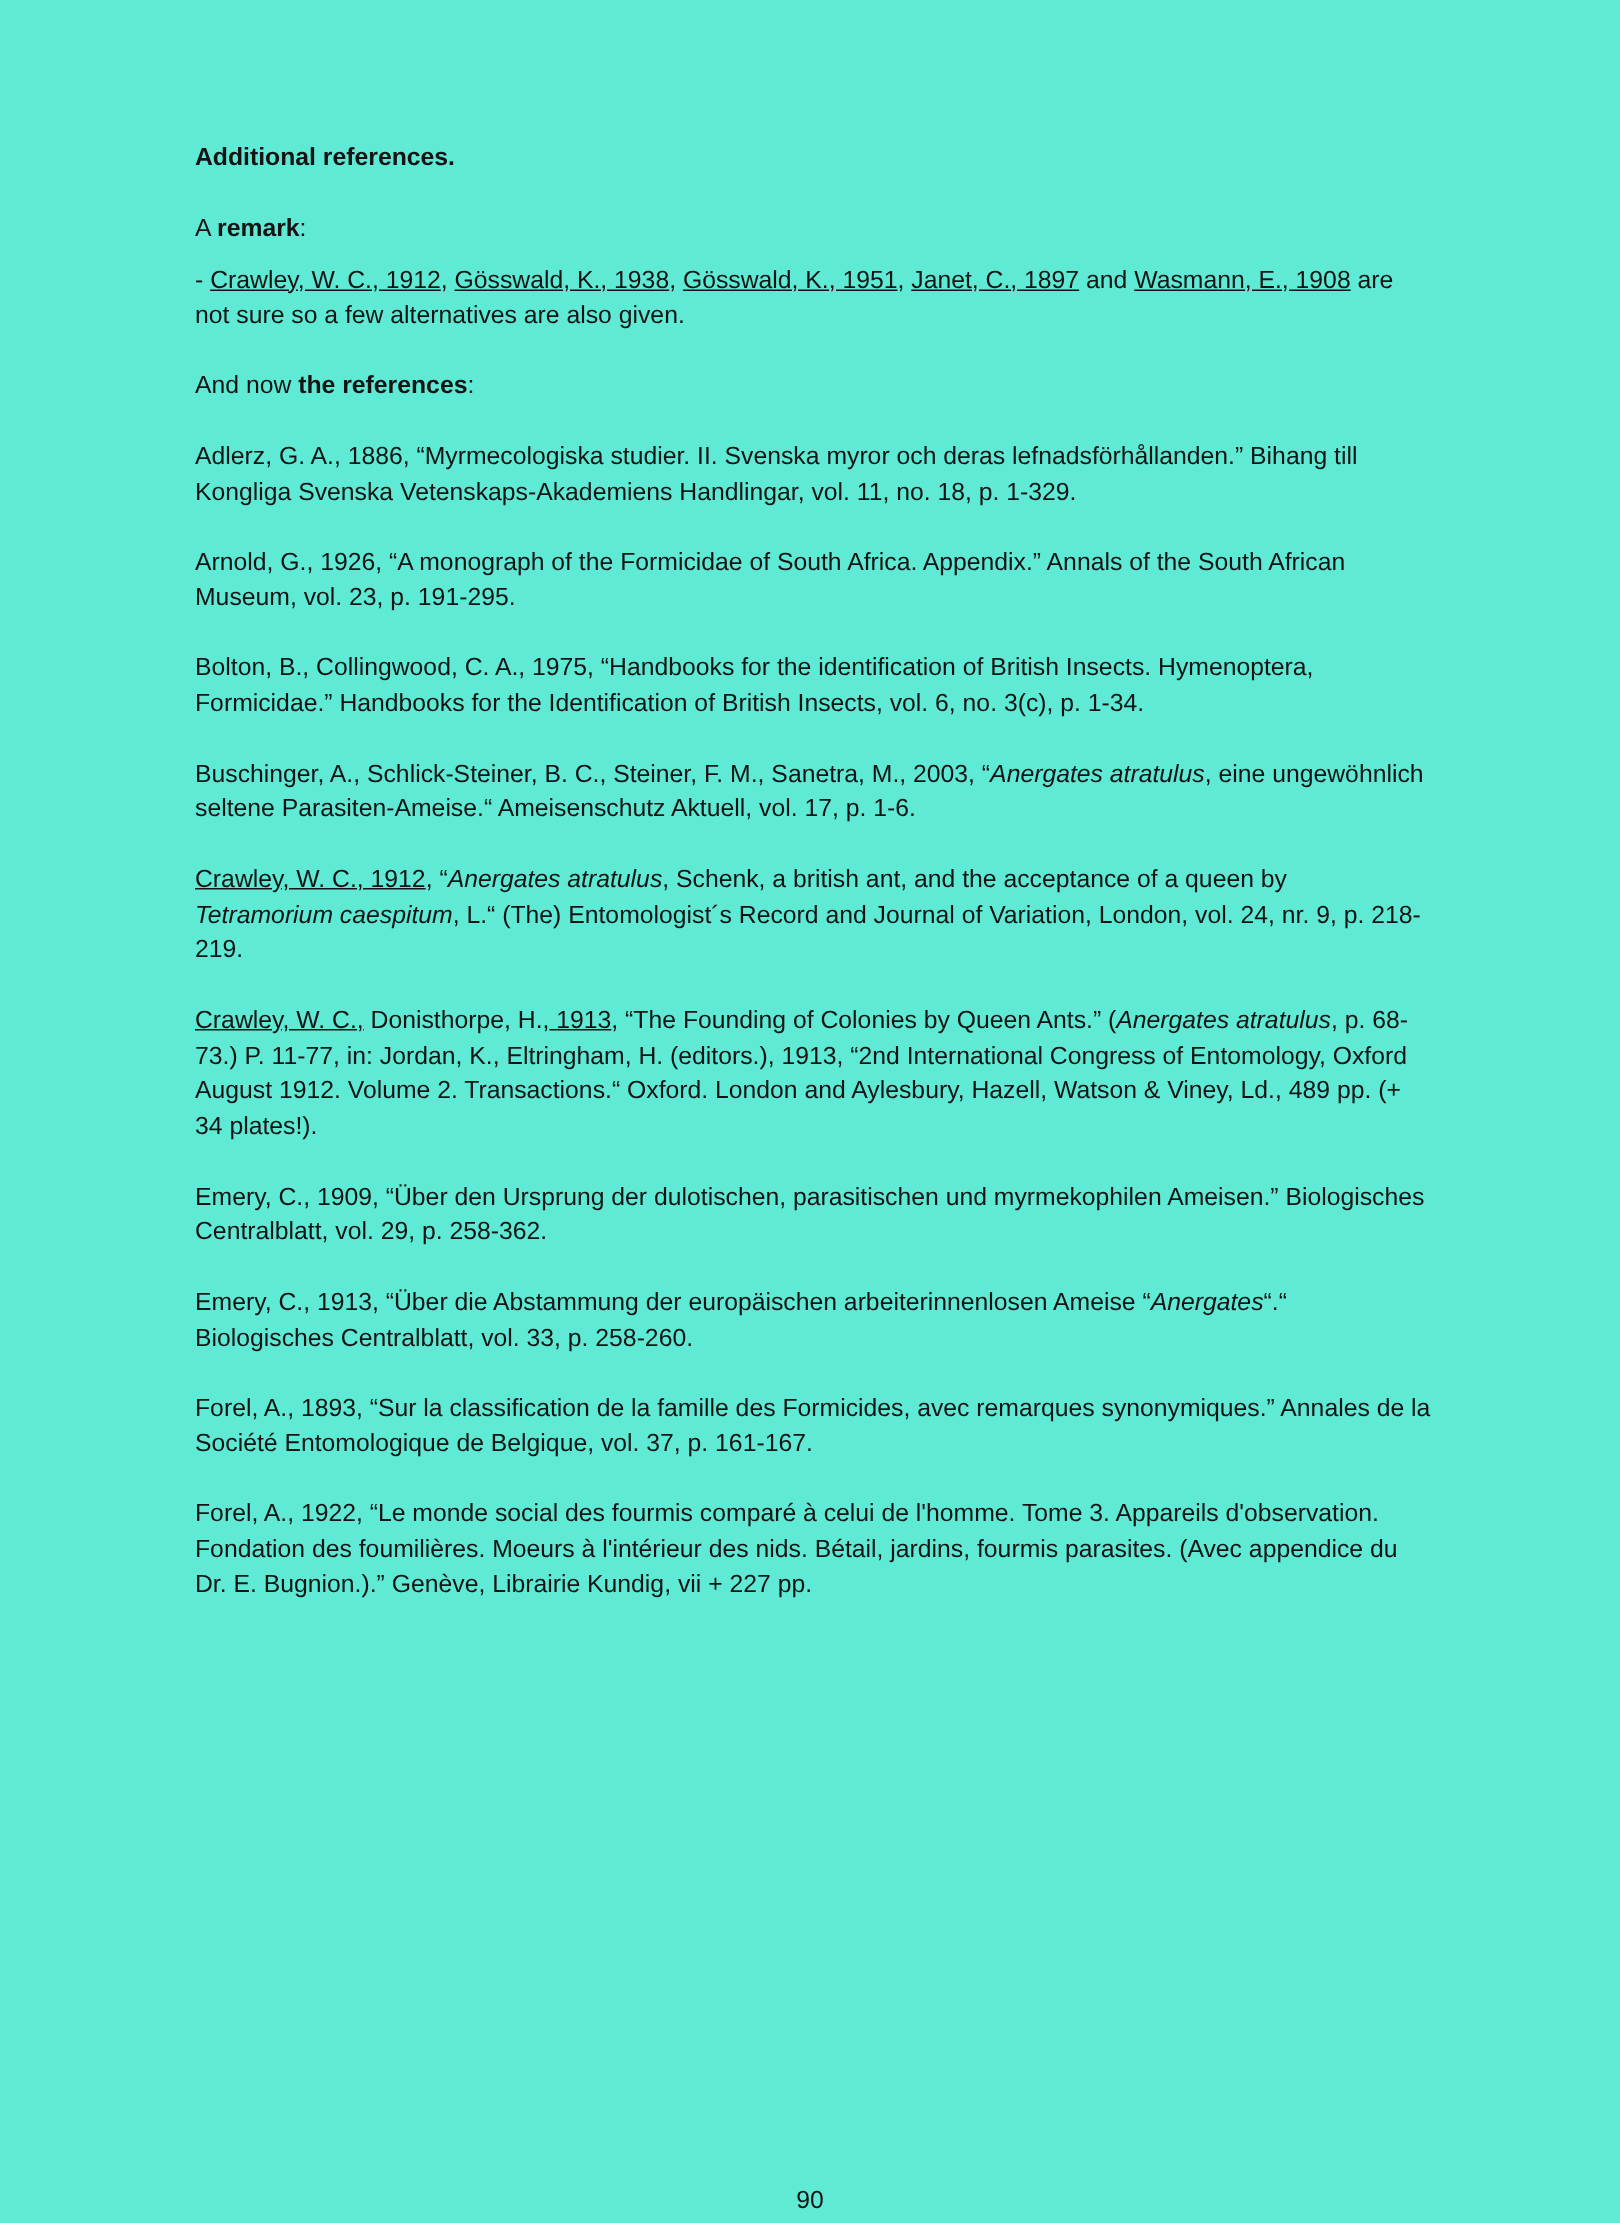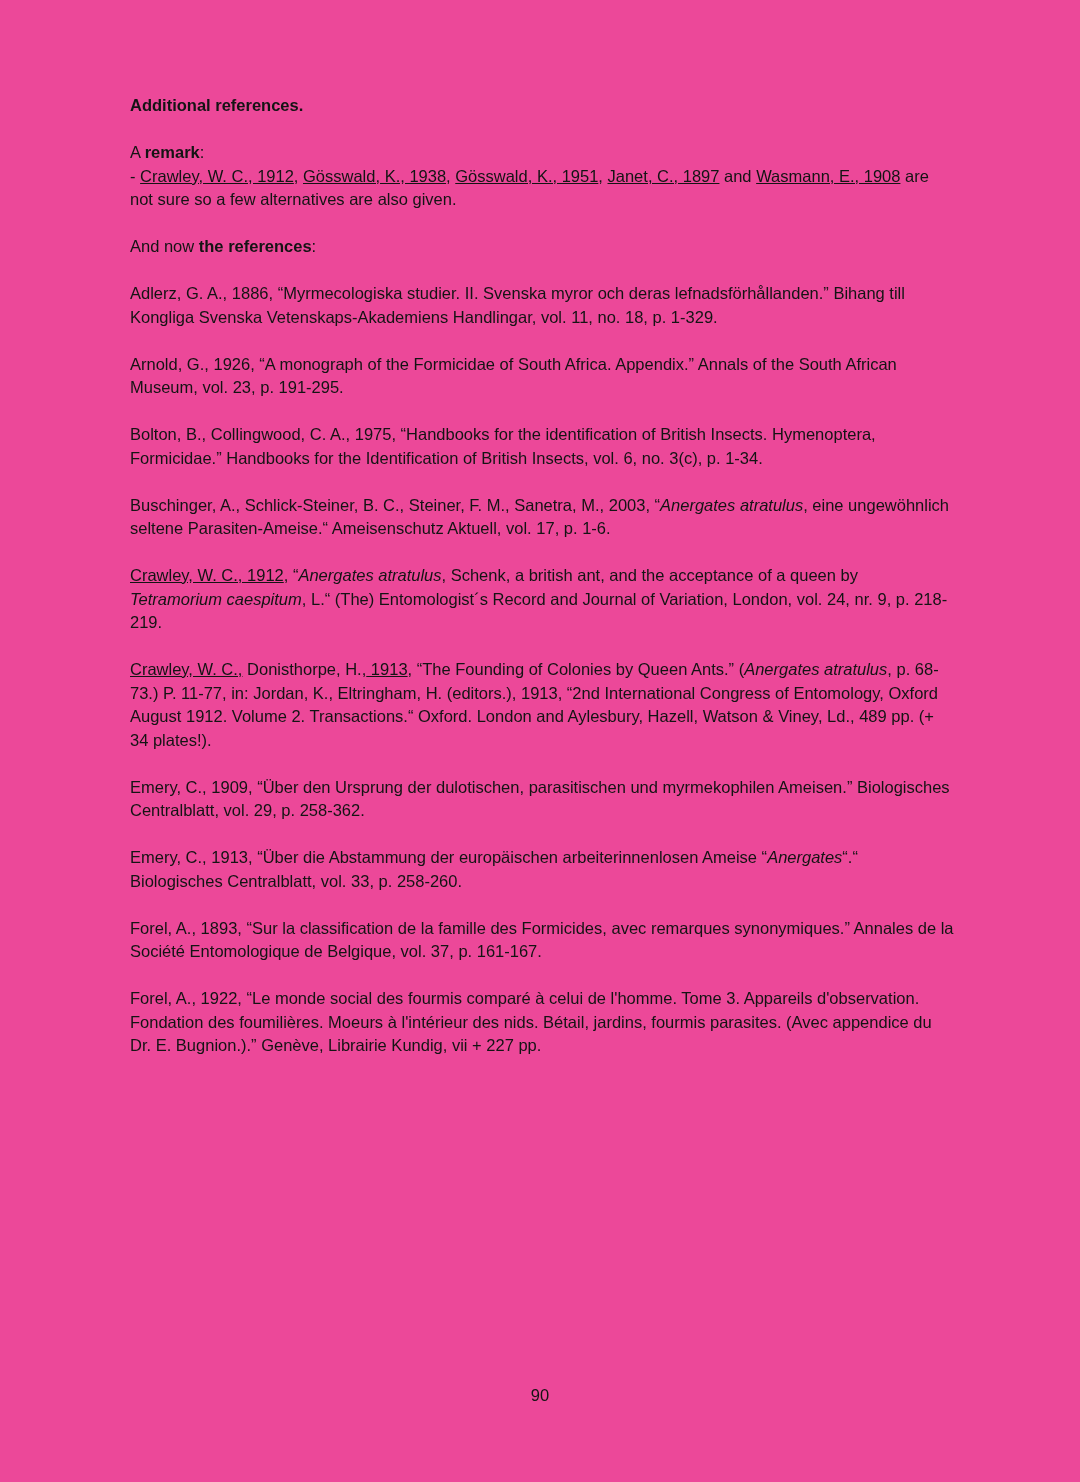--- a/index.html
+++ b/index.html
@@ -4,51 +4,51 @@
 <style>
   html, body {
     margin: 0;
     padding: 0;
     background: #ffffff;
   }
   .page {
     position: relative;
     width: 1080px;
     height: 1482px;
-    background: #ec4899;
+    background: #5eead4;
     overflow: hidden;
     font-family: "Liberation Sans", "DejaVu Sans", sans-serif;
     color: #141414;
   }
   .content {
     position: absolute;
     left: 130px;
     top: 94px;
     width: 824px;
     font-size: 16.5px;
     line-height: 23.5px;
     text-align: left;
   }
   .content p {
     margin: 0 0 23.5px 0;
   }
   .content p.tight {
-    margin-bottom: 0;
+    margin-bottom: 11px;
   }
   .doc-heading {
     font-weight: bold;
   }
   .seg-bold { font-weight: bold; }
   .seg-italic { font-style: italic; }
   .seg-underline { text-decoration: underline; }
   .page-number {
     position: absolute;
     left: 0;
     right: 0;
-    top: 1384px;
+    top: 1456px;
     text-align: center;
     font-size: 16.5px;
     line-height: 23.5px;
   }
 </style>
 </head>
 <body>
 
 <div class="page">
   <div class="content">

